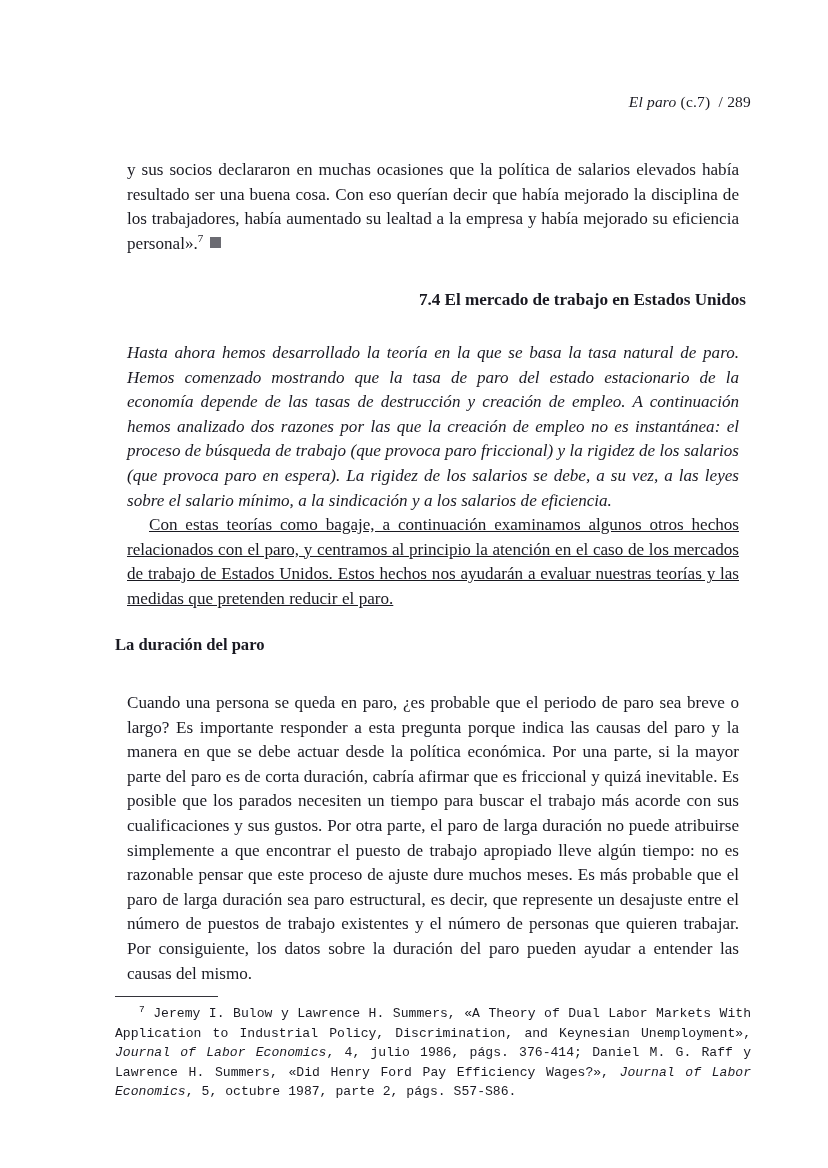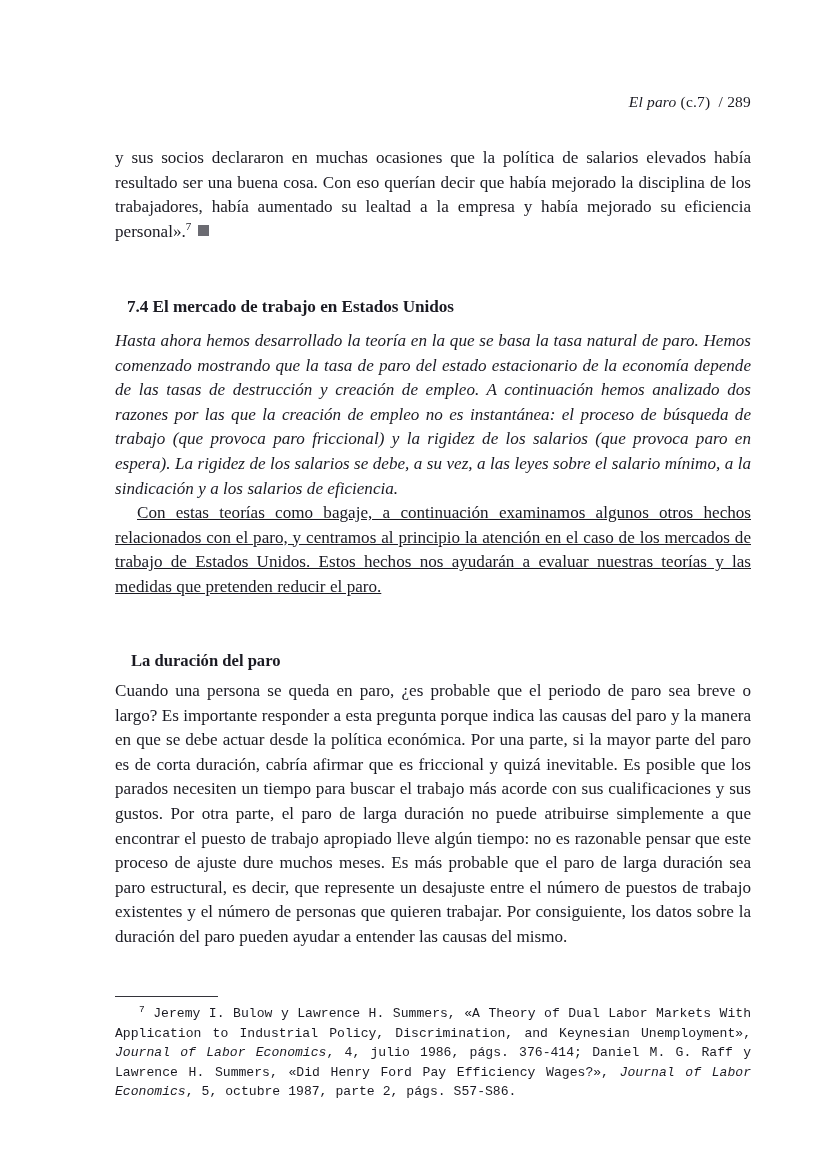--- a/index.html
+++ b/index.html
@@ -47,21 +47,21 @@
   }
 
   
   .body-block {
     position: absolute;
     left: 97px;
     width: 636px;
   }
 
   p.para {
-    margin: 0;
+    margin: 12px;
     font-size: 17.1px;
     line-height: 24.6px;
     text-align: justify;
     text-justify: inter-word;
     -webkit-hyphens: none;
     hyphens: none;
     word-spacing: 0.1px;
   }
   p.para.indent {
     text-indent: 22px;
@@ -77,29 +77,29 @@
   }
 
   sup.fnref {
     font-size: 11px;
     vertical-align: super;
     line-height: 0;
   }
 
   
   h2.section-heading {
-    margin: 12px;
+    margin: 5px;
     font-size: 17.2px;
     line-height: 24px;
     font-weight: bold;
-    text-align: left;
+    text-align: right;
     letter-spacing: -0.05px;
   }
   h3.sub-heading {
-    margin: 16px;
+    margin: 0;
     font-size: 16.6px;
     line-height: 24px;
     font-weight: bold;
     text-align: left;
   }
 
   
   .footnote-area {
     position: absolute;
     left: 97px;

